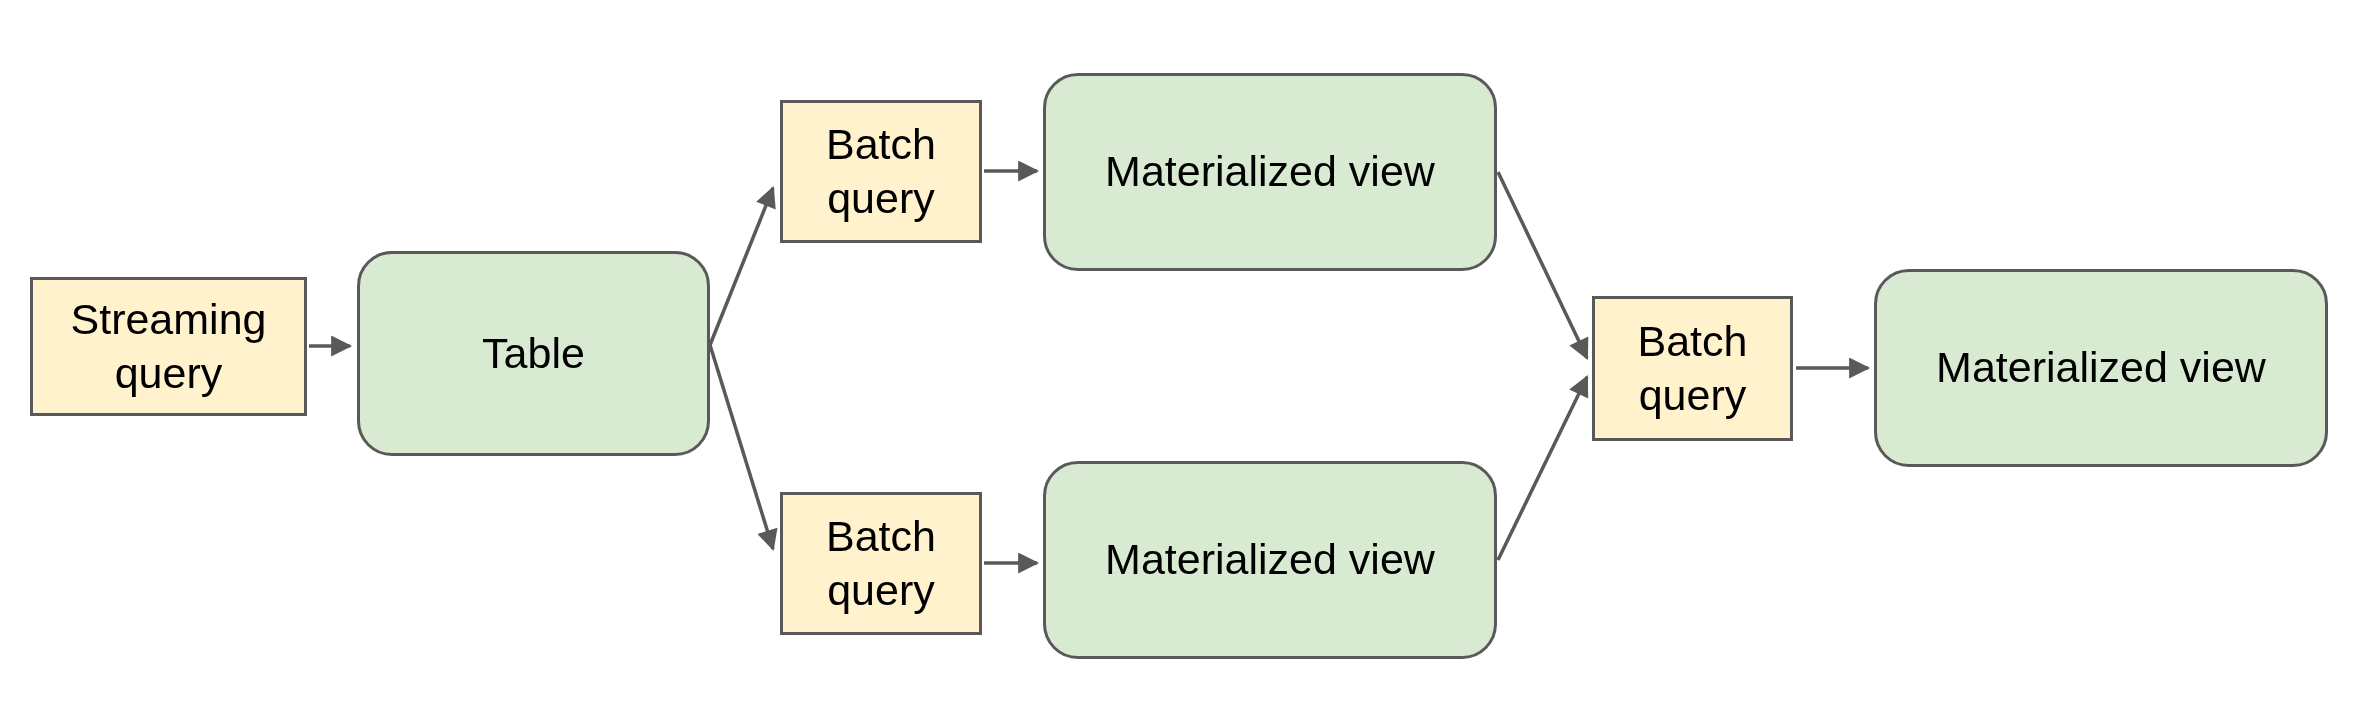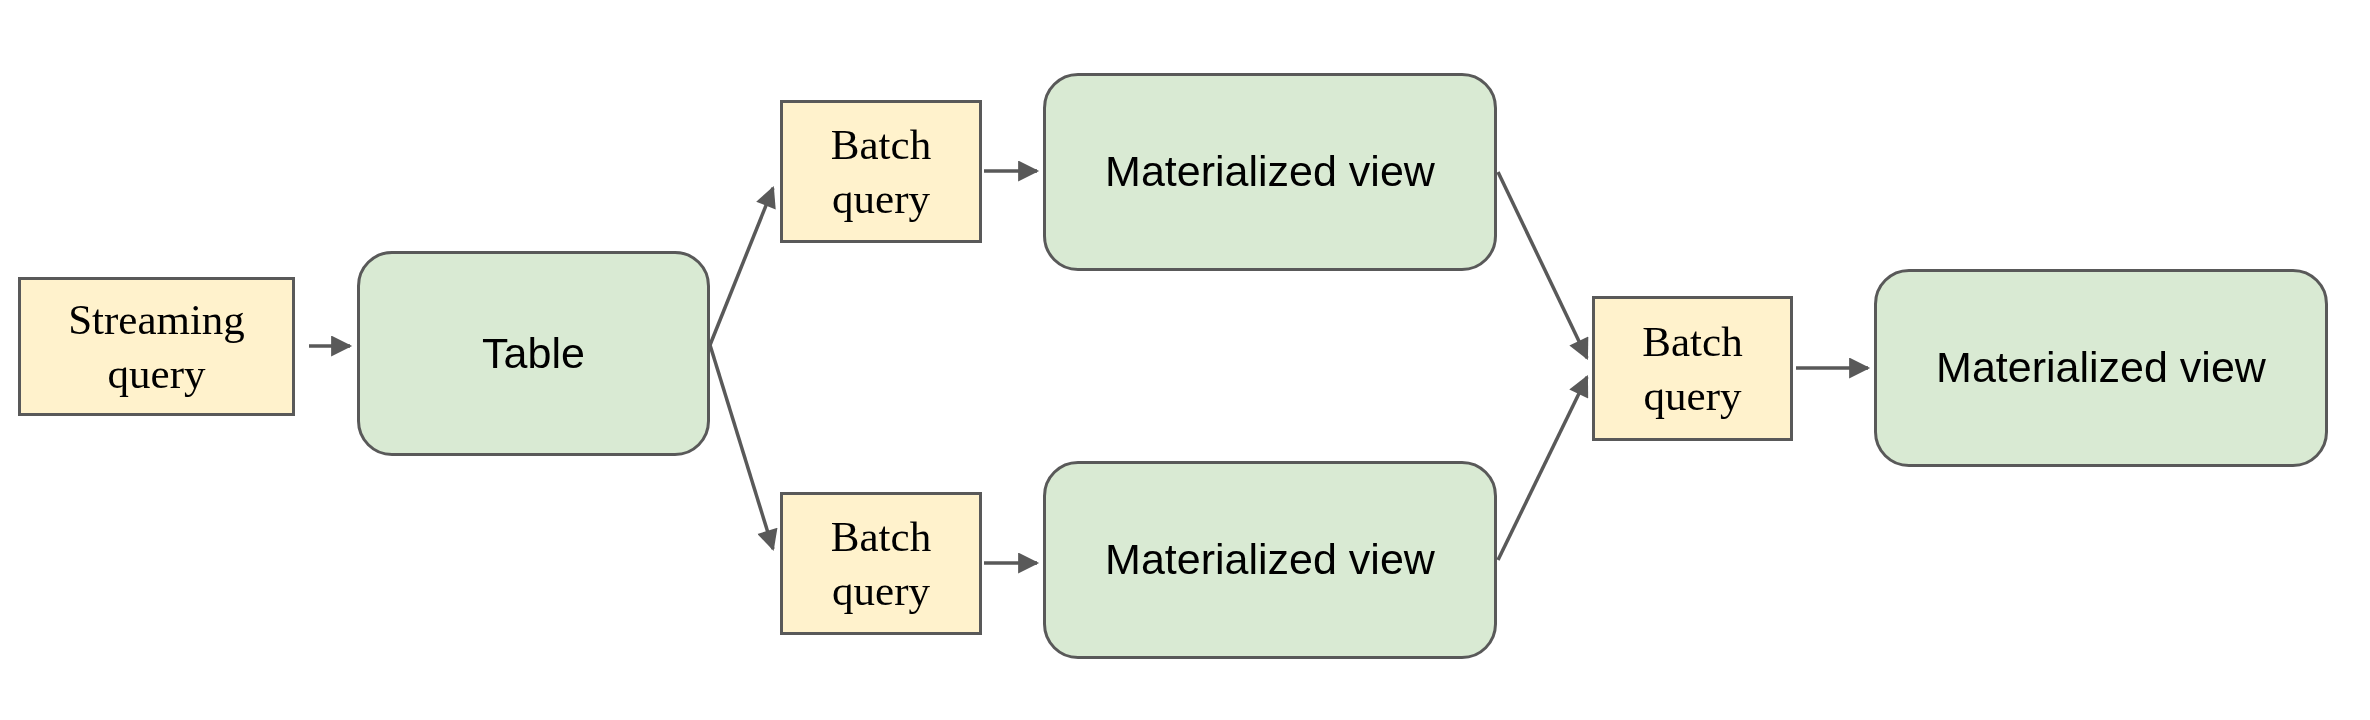--- a/index.html
+++ b/index.html
@@ -35,39 +35,38 @@
     border: 3px solid var(--stroke);
     color: var(--text);
     font-size: 43px;
     line-height: 1.25;
     z-index: 1;
     padding: 6px 14px;
   }
   .node.kind-query {
     background: var(--yellow-fill);
     border-radius: 0;
-    font-family: Liberation Serif, serif;
   }
   .node.kind-store {
     background: var(--green-fill);
     border-radius: 35px;
     justify-content: center;
   }
   .edge-line {
     stroke: var(--stroke);
     stroke-width: 3.5;
     fill: none;
   }
 </style>
 </head>
 <body>
 
 <div class="canvas">
 
-  <div class="node kind-query" style="left:18px; top:277px; width:277px; height:139px;">
+  <div class="node kind-query" style="left:30px; top:277px; width:277px; height:139px;">
     <span>Streaming query</span>
   </div>
 
   <div class="node kind-store" style="left:357px; top:242px; width:353px; height:205px;margin-top:9px;">
     <span>Table</span>
   </div>
 
   <div class="node kind-query" style="left:780px; top:100px; width:202px; height:143px;">
     <span>Batch query</span>
   </div>

